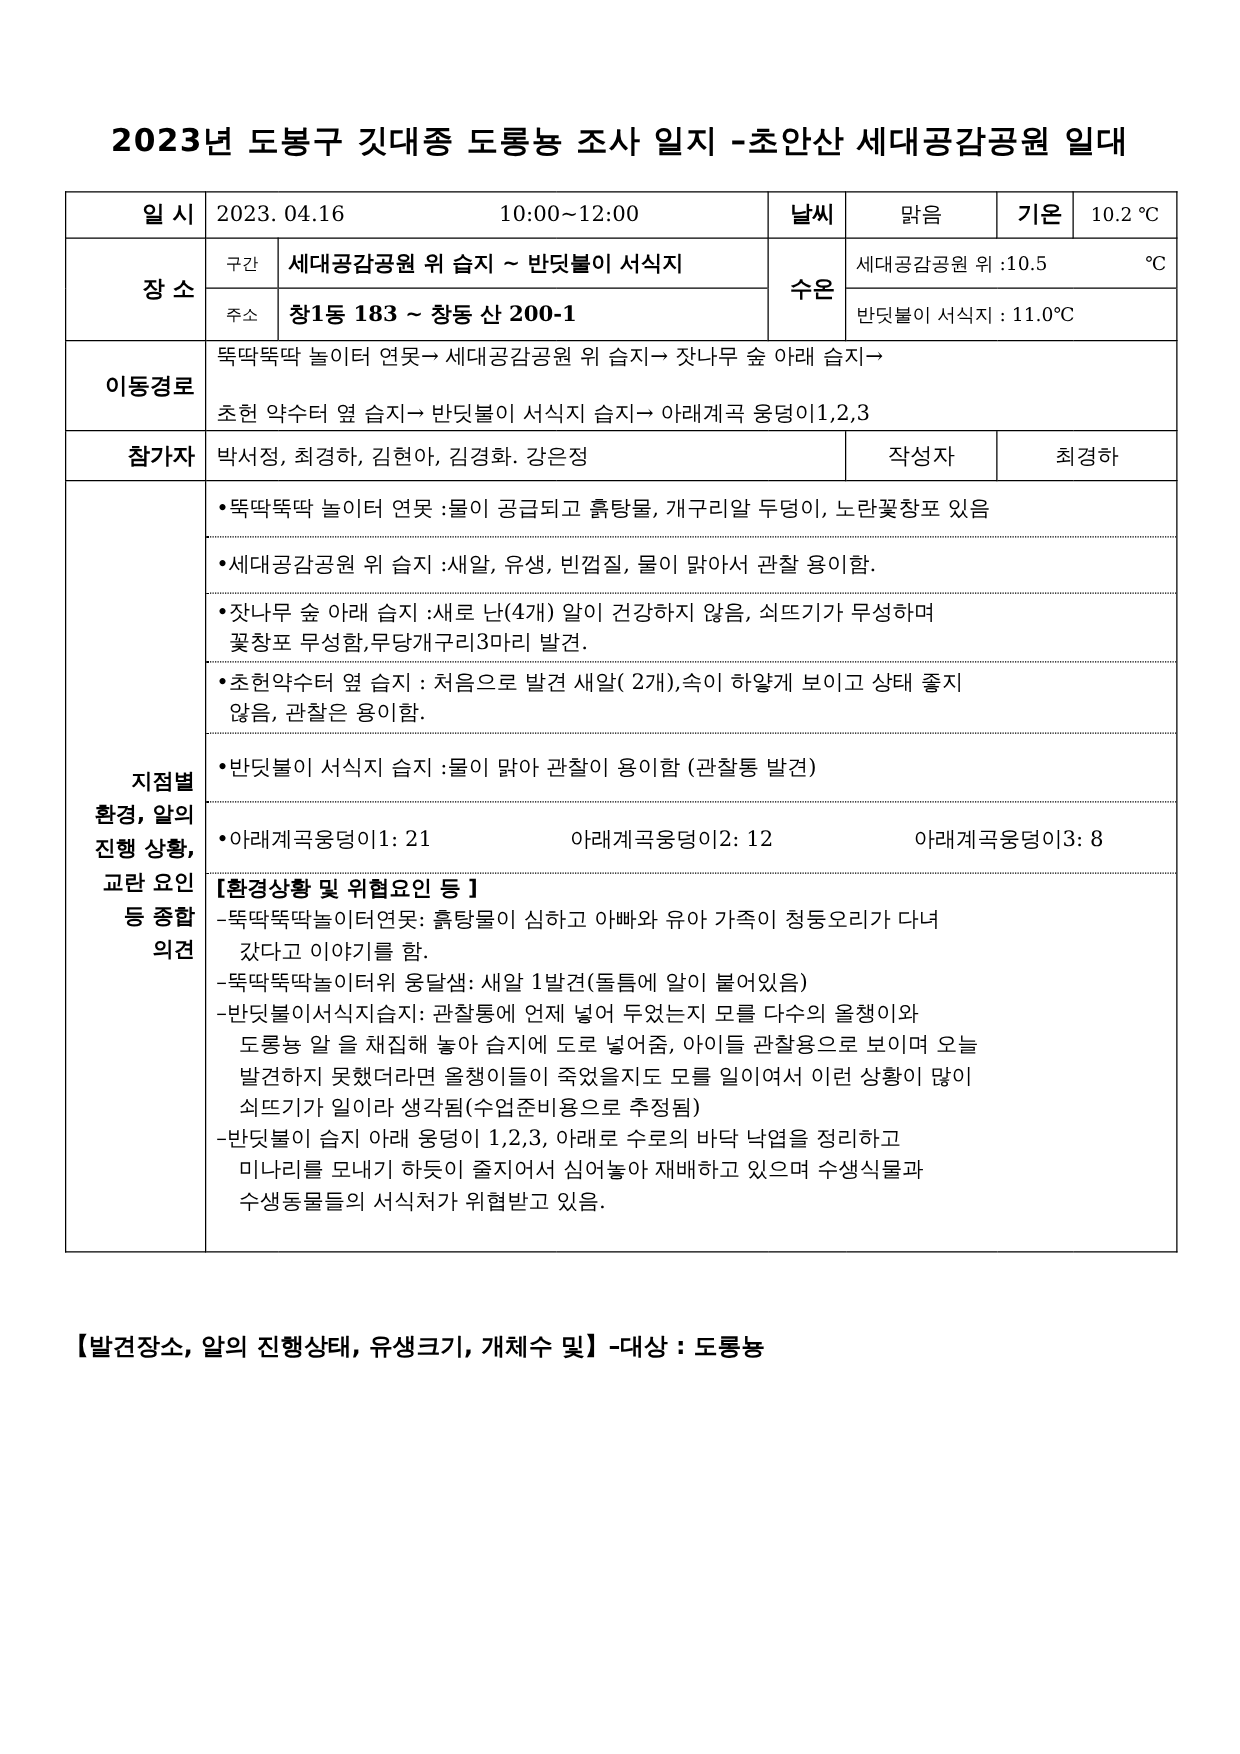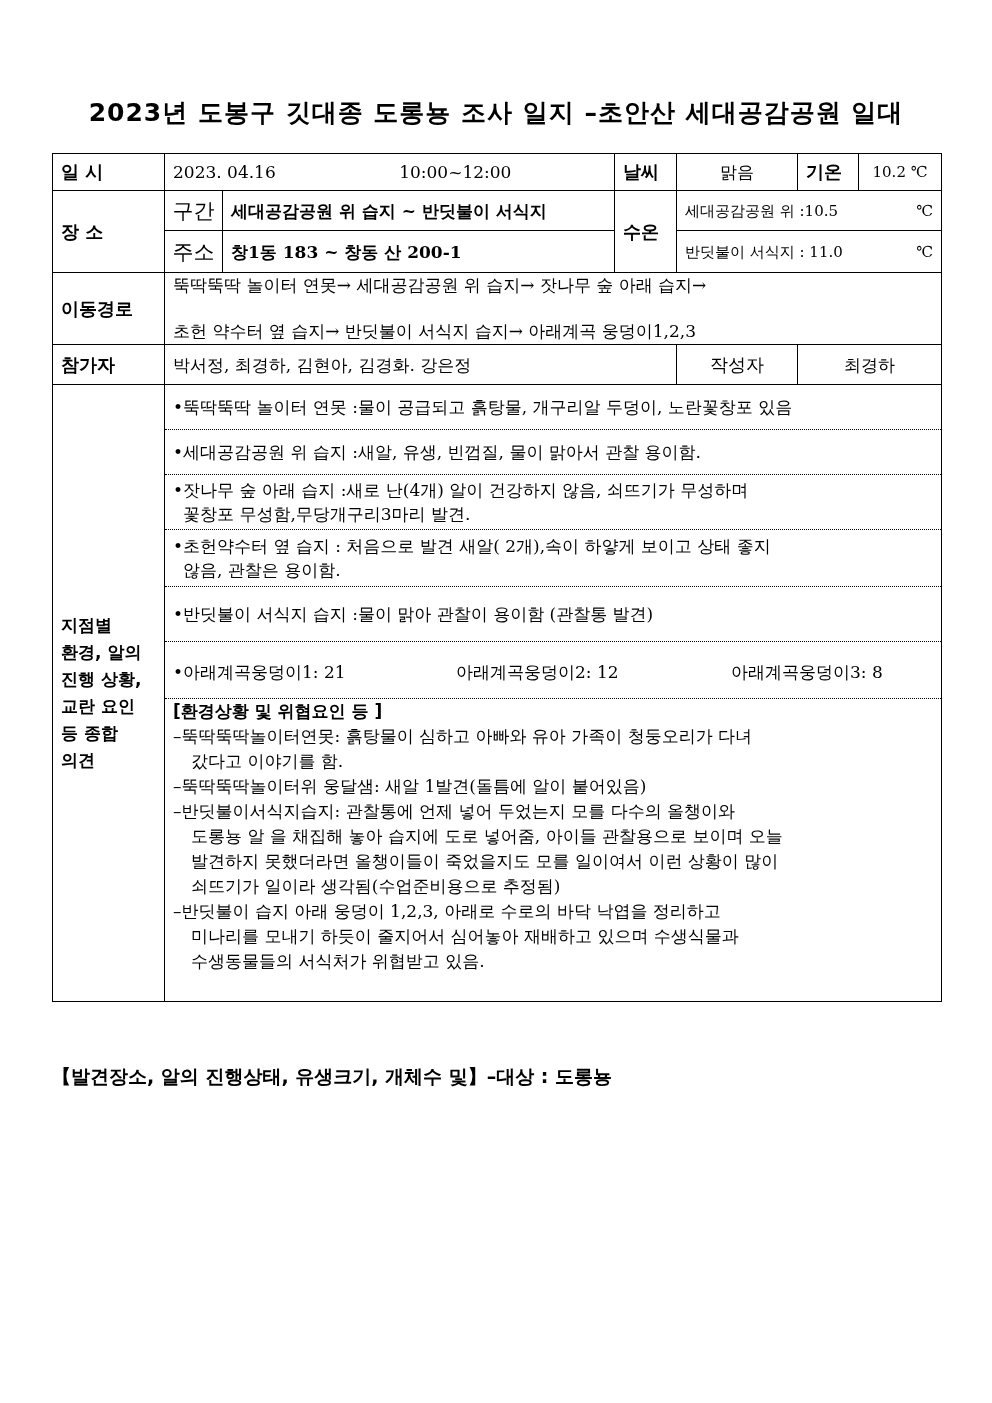--- a/index.html
+++ b/index.html
@@ -8,22 +8,22 @@
     position: absolute; left: 0; top: 96px; width: 992px; text-align: center;
     font-family: "DejaVu Sans", "Liberation Sans", sans-serif; font-weight: bold;
     font-size: 25px; letter-spacing: 1px;
   }
   table.log {
     position: absolute; left: 52px; top: 153px; width: 889px;
     border-collapse: collapse; table-layout: fixed;
     font-size: 17px;
   }
   table.log td { border: 1px solid #000; padding: 0 8px; vertical-align: middle; line-height: 22px; overflow: hidden; }
-  .lbl { text-align: left; font-weight: bold; font-family: "DejaVu Sans", "Liberation Sans", sans-serif; font-size: 18px; }
-  .sublbl { text-align: center; font-family: Liberation Serif, serif; font-size: 21px; padding: 0 !important; }
+  .lbl { text-align: right; font-weight: bold; font-family: "DejaVu Sans", "Liberation Sans", sans-serif; font-size: 18px; }
+  .sublbl { text-align: center; font-family: Liberation Serif, serif; font-size: 13px; padding: 0 !important; }
   .center { text-align: center; }
   .dot-b { border-bottom: 1px dotted #000 !important; }
   .dot-r { border-right: 1px dotted #000 !important; }
   .bold { font-weight: bold; }
   .small { font-size: 15px; }
   .item { border-bottom: 1px dotted #000; padding: 0 0 0 8px; display: flex; align-items: center; }
   .item:last-child { border-bottom: none; }
   .item .txt { line-height: 24px; }
   .cont { padding-left: 10px; }
   .pool-row { display: flex; width: 100%; }
@@ -74,21 +74,21 @@
       <div style="display:flex; justify-content:space-between;gap:12px;">
         <span>세대공감공원 위 :10.5</span>
         <span>℃</span>
       </div>
     </td>
   </tr>
   <tr style="height:42px">
     <td class="sublbl dot-r">주소</td>
     <td colspan="2" class="bold">창1동 183 ~ 창동 산 200-1</td>
     <td colspan="3" class="small">
-      <div style="display:flex; justify-content:space-between;">
+      <div style="display:flex; ">
         <span>반딧불이 서식지 : 11.0</span>
         <span>℃</span>
       </div>
     </td>
   </tr>
 
   <tr style="height:65px">
     <td class="lbl">이동경로</td>
     <td colspan="7">
       <div style="line-height:25px;">뚝딱뚝딱 놀이터 연못→ 세대공감공원 위 습지→ 잣나무 숲 아래 습지→</div>

